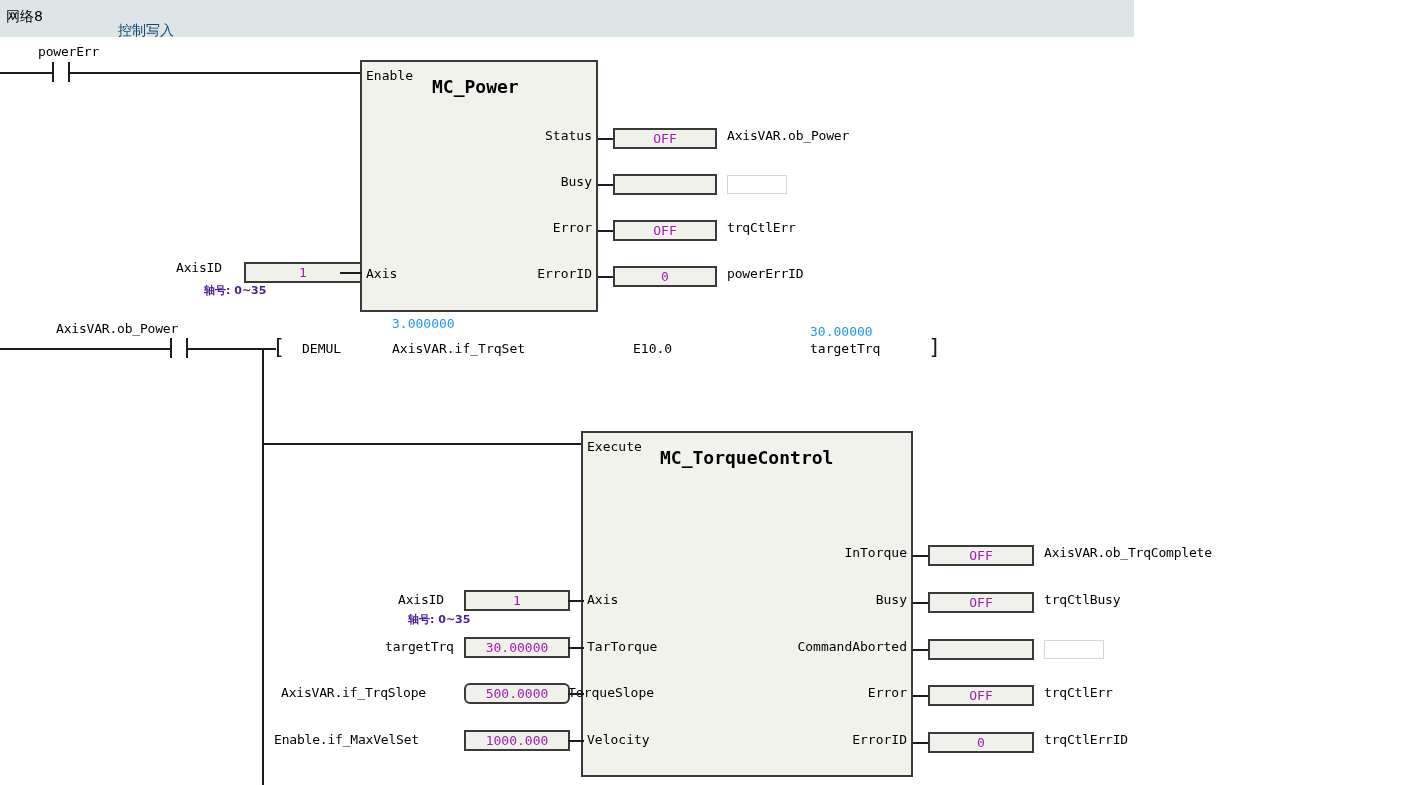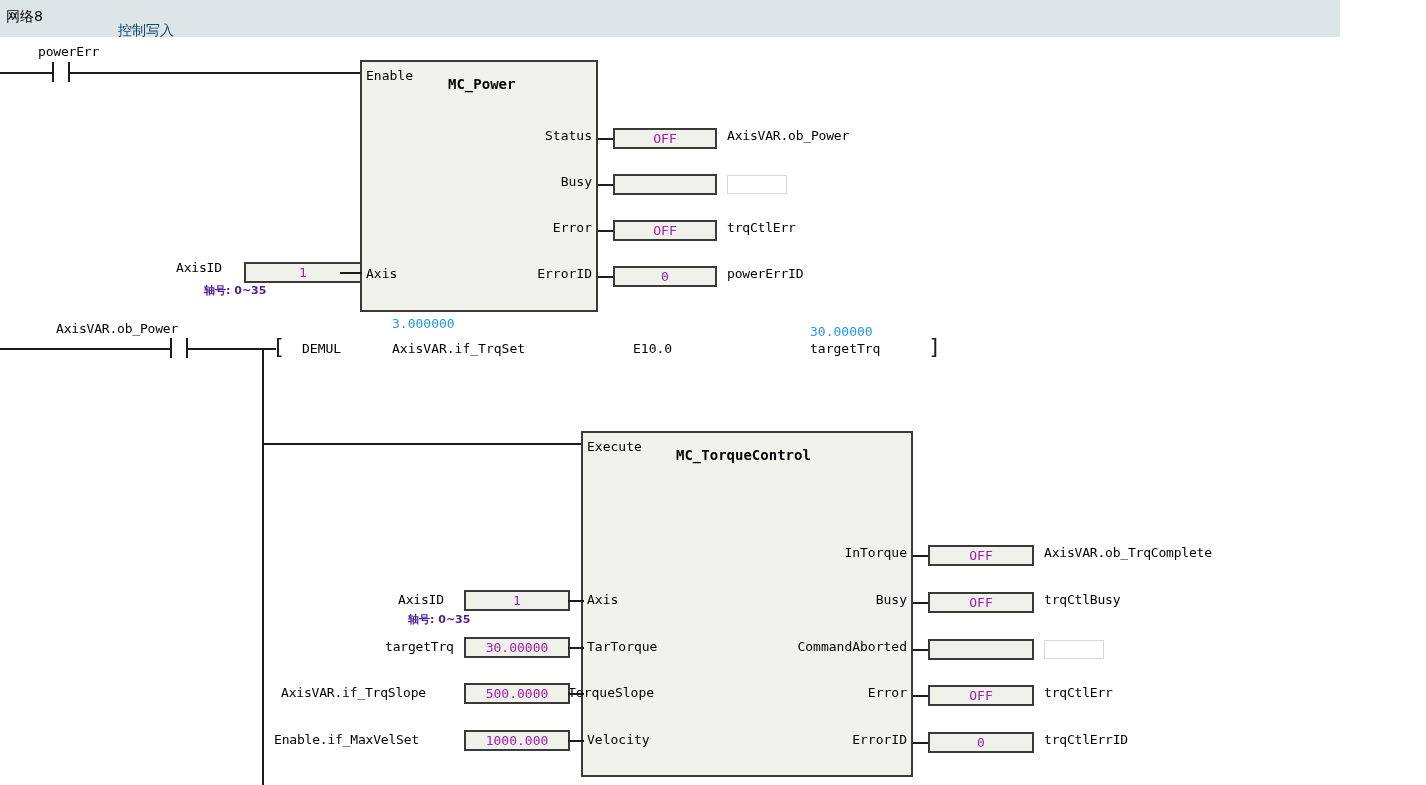--- a/index.html
+++ b/index.html
@@ -13,21 +13,21 @@
     position: relative;
     overflow: hidden;
     font-family: "DejaVu Sans Mono", "Liberation Mono", monospace;
     -webkit-font-smoothing: none;
   }
 
   
   .net-header {
     position: absolute;
     left: 0; top: 0;
-    width: 1340px; height: 37px;
+    width: 1134px; height: 37px;
     background: #dde5e6;
     box-sizing: border-box;
   }
   .net-header .net-id {
     position: absolute;
     left: 6px; top: 8px;
     font-family: "DejaVu Sans", "Liberation Sans", sans-serif;
     font-size: 14px;
     color: #000000;
     white-space: nowrap;
@@ -80,25 +80,24 @@
   
   .fb {
     position: absolute;
     background: #f2f2ec;
     border: 2px solid #3a3a3a;
     box-sizing: border-box;
   }
   .fb-name {
     position: absolute;
     font-family: "DejaVu Sans Mono", "Liberation Mono", monospace;
-    font-size: 14px;
+    font-size: 18px;
     font-weight: bold;
     color: #000000;
     white-space: nowrap;
-    margin-left: 16px;
   }
   .fb-pin {
     position: absolute;
     font-family: "DejaVu Sans Mono", "Liberation Mono", monospace;
     font-size: 13px;
     color: #000000;
     white-space: nowrap;
   }
 
   
@@ -250,21 +249,21 @@
 <div class="lbl" style="left:398px; top:592px;">AxisID</div>
 <div class="valbox" style="left:464px; top:590px; width:106px;">1</div>
 <div class="hline" style="left:568px; top:600px; width:16px;"></div>
 <div class="annot" style="left:408px; top:612px;">轴号: 0~35</div>
 
 <div class="lbl" style="left:385px; top:639px;">targetTrq</div>
 <div class="valbox" style="left:464px; top:637px; width:106px;">30.00000</div>
 <div class="hline" style="left:568px; top:647px; width:16px;"></div>
 
 <div class="lbl" style="left:281px; top:685px;">AxisVAR.if_TrqSlope</div>
-<div class="valbox" style="left:464px; top:683px; width:106px;">500.0000</div>
+<div class="valbox" style="left:464px; top:683px; width:106px;border-radius:6px;">500.0000</div>
 <div class="hline" style="left:568px; top:693px; width:16px;"></div>
 
 <div class="lbl" style="left:274px; top:732px;">Enable.if_MaxVelSet</div>
 <div class="valbox" style="left:464px; top:730px; width:106px;">1000.000</div>
 <div class="hline" style="left:568px; top:740px; width:16px;"></div>
 
 <div class="fb-pin" style="left:740px; top:545px; width:167px; text-align:right;">InTorque</div>
 <div class="hline" style="left:913px; top:555px; width:16px;"></div>
 <div class="valbox" style="left:928px; top:545px; width:106px;">OFF</div>
 <div class="lbl" style="left:1044px; top:545px;">AxisVAR.ob_TrqComplete</div>

